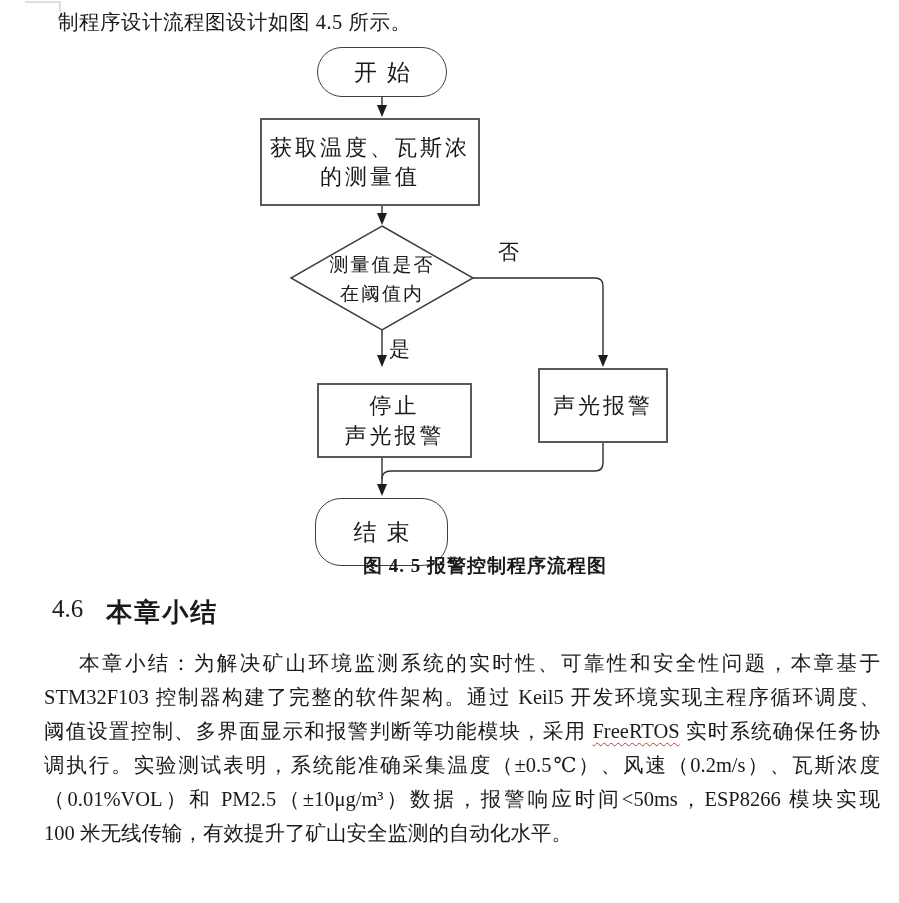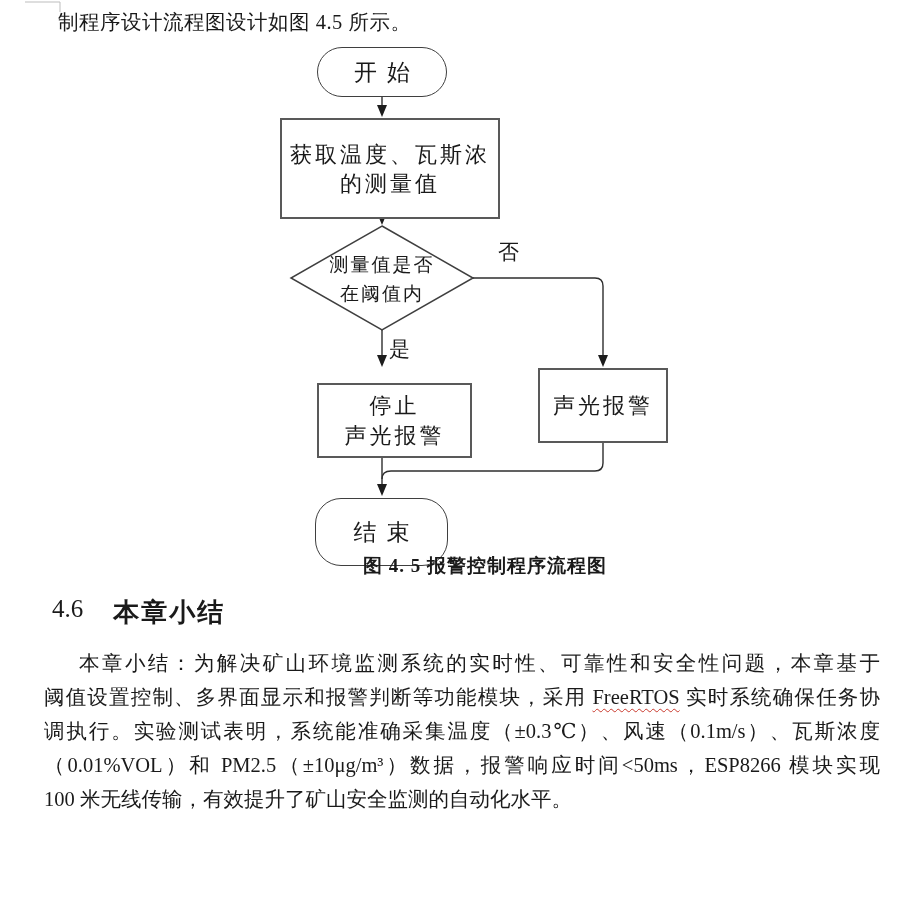--- a/index.html
+++ b/index.html
@@ -15,41 +15,41 @@
   .wires { left: 0; top: 0; width: 899px; height: 903px; }
 
   
   .node { display: flex; align-items: center; justify-content: center;
           background: #ffffff; text-align: center; }
   .terminal { border: 1.5px solid #3f3f3f; border-radius: 26px;
               font-size: 23px; letter-spacing: 10px; text-indent: 10px; }
   .process  { border: 2px solid #595959; font-size: 22px; letter-spacing: 3px;
               line-height: 29px; flex-direction: column; }
   .node-start { left: 317px; top: 47px;  width: 130px; height: 50px; text-align: right; }
-  .node-acquire { left: 280px; top: 118px; width: 220px; height: 101px; text-align: right; }
+  .node-acquire { left: 260px; top: 118px; width: 220px; height: 88px; text-align: right; }
   .node-stop  { left: 317px; top: 383px; width: 155px; height: 75px; line-height: 30px; }
   .node-alarm { left: 538px; top: 368px; width: 130px; height: 75px; }
   .node-end   { left: 315px; top: 498px; width: 133px; height: 68px; }
   .diamond-text { left: 302px; top: 250px; width: 160px; text-align: center;
                   font-size: 19px; line-height: 29px; letter-spacing: 2px; }
   .branch-label { font-size: 21px; }
   .label-no  { left: 498px; top: 238px; }
   .label-yes { left: 389px; top: 335px; }
   .line-block { display: block; }
 
   
   .caption { left: 272px; top: 553px; width: 426px; text-align: center;
              font-weight: bold; font-size: 19px; letter-spacing: 1px; }
 
   
   .heading { left: 52px; top: 595px; display: flex; align-items: flex-start; }
   .heading-num { font-family: "Liberation Serif", "DejaVu Serif", serif;
                  font-size: 25px; }
   .heading-title { font-family: Liberation Mono, monospace;
-                   font-size: 26px; font-weight: 600; margin-left: 30px;
+                   font-size: 26px; font-weight: 600; margin-left: 23px;
                    letter-spacing: 2px; }
 
   
   .paragraph { left: 44px; top: 646px; width: 836px; font-size: 20.5px; }
   .para-line { line-height: 34px; height: 34px; text-align: justify;
                text-align-last: justify; white-space: nowrap; }
   .para-line.last { text-align-last: left; }
   .para-line.indent { text-indent: 35px; }
   .misspell { text-decoration: underline; text-decoration-style: wavy;
               text-decoration-color: #c93a2e; text-decoration-thickness: 1px;
@@ -116,17 +116,18 @@
 
 <div class="abs caption">图 4. 5 报警控制程序流程图</div>
 
 <div class="abs heading">
   <span class="heading-num">4.6</span>
   <span class="heading-title">本章小结</span>
 </div>
 
 <div class="abs paragraph">
     <div class="para-line indent"><span>本章小结：为解决矿山环境监测系统的实时性、可靠性和安全性问题，本章基于</span></div>
+    <div class="para-line"><span>STM32F103 控制器构建了完整的软件架构。通过 Keil5 开发环境实现主程序循环调度、</span></div>
     <div class="para-line"><span>阈值设置控制、多界面显示和报警判断等功能模块，采用 </span><span class="misspell">FreeRTOS</span><span> 实时系统确保任务协</span></div>
-    <div class="para-line"><span>调执行。实验测试表明，系统能准确采集温度（±0.3℃）、风速（0.1m/s）、瓦斯浓度</span></div>
+    <div class="para-line"><span>调执行。实验测试表明，系统能准确采集温度（±0.5℃）、风速（0.2m/s）、瓦斯浓度</span></div>
     <div class="para-line"><span>（0.01%VOL）和 PM2.5（±10μg/m³）数据，报警响应时间&lt;50ms，ESP8266 模块实现</span></div>
     <div class="para-line last"><span>100 米无线传输，有效提升了矿山安全监测的自动化水平。</span></div>
   </div>
 
 </body></html>

